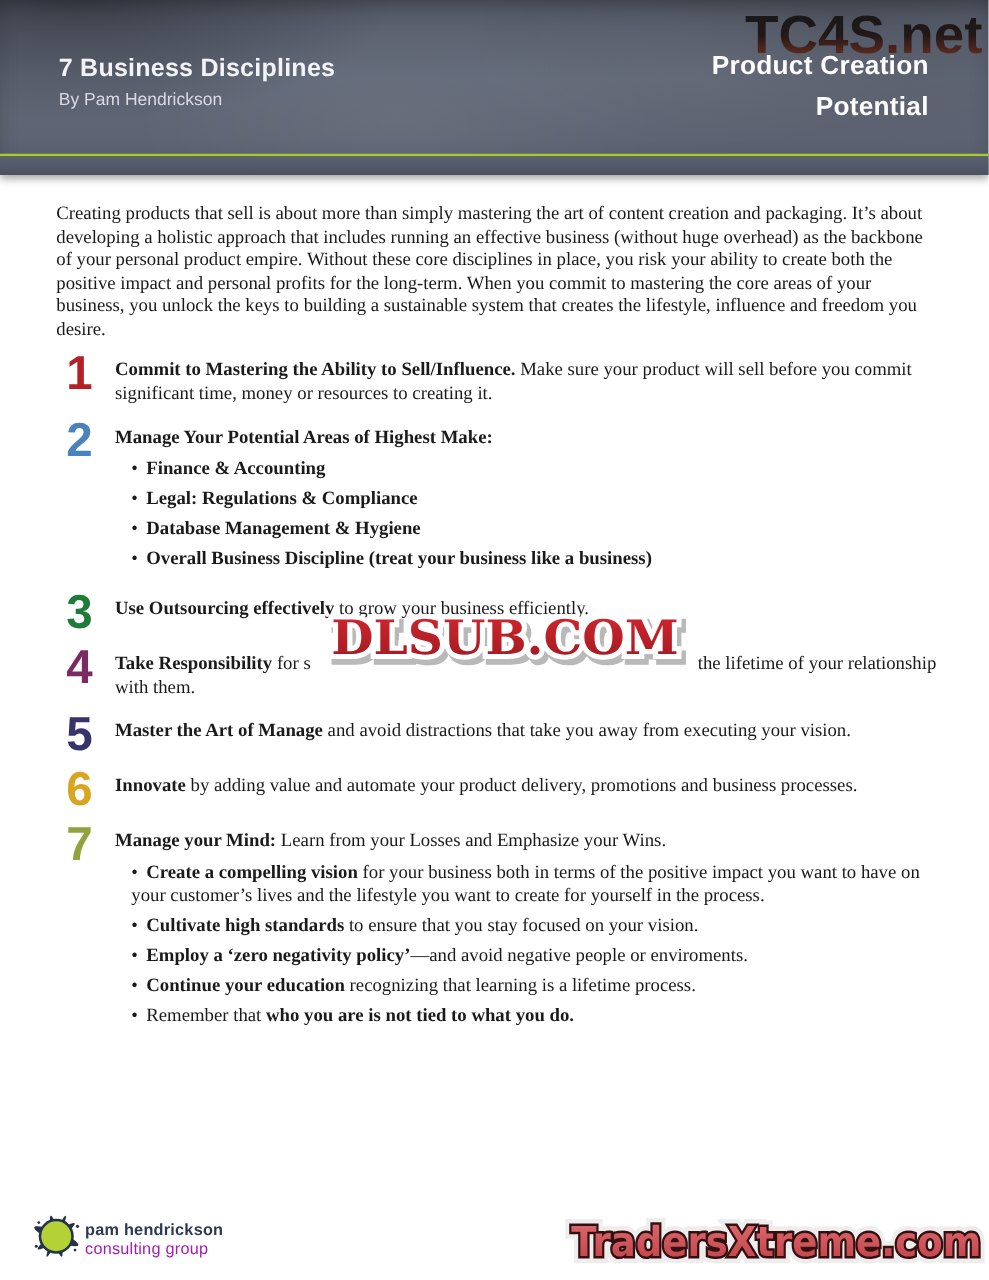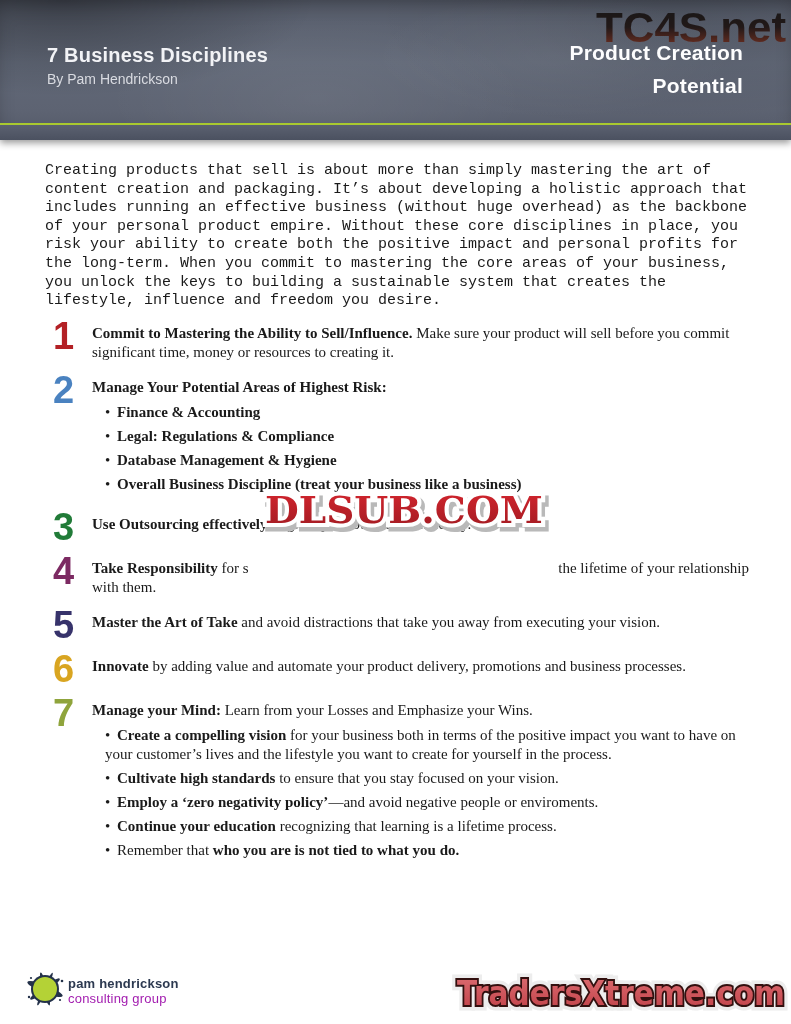--- a/index.html
+++ b/index.html
@@ -22,21 +22,21 @@
     font-weight:bold;font-size:20px;color:#f2f3f6;letter-spacing:0.2px;}
   .header-byline{position:absolute;left:47px;top:71px;font-family:"Liberation Sans",sans-serif;
     font-size:14px;color:#d9dbe1;}
   .product-title{position:absolute;right:48px;top:36px;text-align:right;
     font-family:"Liberation Sans",sans-serif;font-weight:bold;font-size:21px;line-height:33px;
     color:#fdfdfe;letter-spacing:0.2px;}
   .tc4s{position:absolute;right:1px;top:2px;opacity:0.93;}
 
   
   .content{position:absolute;left:45px;top:162px;width:707px;}
-  .intro{font-size:15px;line-height:18.6px;font-family:Liberation Mono, monospace;}
+  .intro{font-size:15px;line-height:18.6px;}
   .disciplines{margin-top:9px;}
   .item{display:flex;margin-bottom:12px;}
   .num{flex:0 0 47px;padding-left:8px;box-sizing:border-box;
     font-family:"Liberation Sans",sans-serif;font-weight:bold;font-size:38px;line-height:32px;}
   .itext{flex:1;font-size:15px;line-height:19px;padding-top:4px;}
   .itext b{font-weight:bold;}
   ul.blist{list-style:none;margin:6px 0 0 0;padding:0 0 0 13px;}
   ul.blist li{margin-bottom:5px;font-size:15px;line-height:19px;}
   .bdot{display:inline-block;width:12px;}
   .split-line{position:relative;height:19px;white-space:nowrap;}
@@ -86,21 +86,21 @@
     <div class="disciplines">
 
       <div class="item">
         <div class="num" style="color: rgb(179, 32, 37);">1</div>
         <div class="itext"><b>Commit to Mastering the Ability to Sell/Influence.</b><span> Make sure your product will sell before you commit significant time, money or resources to creating it.</span></div>
       </div>
 
       <div class="item">
         <div class="num" style="color: rgb(74, 130, 192);">2</div>
         <div class="itext">
-          <b>Manage Your Potential Areas of Highest Risk:</b>
+          <b>Manage Your Potential Areas of Highest Make:</b>
           <ul class="blist">
             <li><span class="bdot">•</span><b>Finance &amp; Accounting</b></li>
             <li><span class="bdot">•</span><b>Legal: Regulations &amp; Compliance</b></li>
             <li><span class="bdot">•</span><b>Database Management &amp; Hygiene</b></li>
             <li><span class="bdot">•</span><b>Overall Business Discipline (treat your business like a business)</b></li>
           </ul>
         </div>
       </div>
 
       <div class="item">
@@ -111,21 +111,21 @@
       <div class="item">
         <div class="num" style="color: rgb(124, 42, 98);">4</div>
         <div class="itext">
           <div class="split-line"><b>Take Responsibility</b><span> for s</span><span class="split-right">the lifetime of your relationship</span></div>
           <div>with them.</div>
         </div>
       </div>
 
       <div class="item">
         <div class="num" style="color: rgb(55, 51, 107);">5</div>
-        <div class="itext"><b>Master the Art of Take</b><span> and avoid distractions that take you away from executing your vision.</span></div>
+        <div class="itext"><b>Master the Art of Manage</b><span> and avoid distractions that take you away from executing your vision.</span></div>
       </div>
 
       <div class="item">
         <div class="num" style="color: rgb(217, 165, 33);">6</div>
         <div class="itext"><b>Innovate</b><span> by adding value and automate your product delivery, promotions and business processes.</span></div>
       </div>
 
       <div class="item">
         <div class="num" style="color: rgb(143, 164, 60);">7</div>
         <div class="itext">

